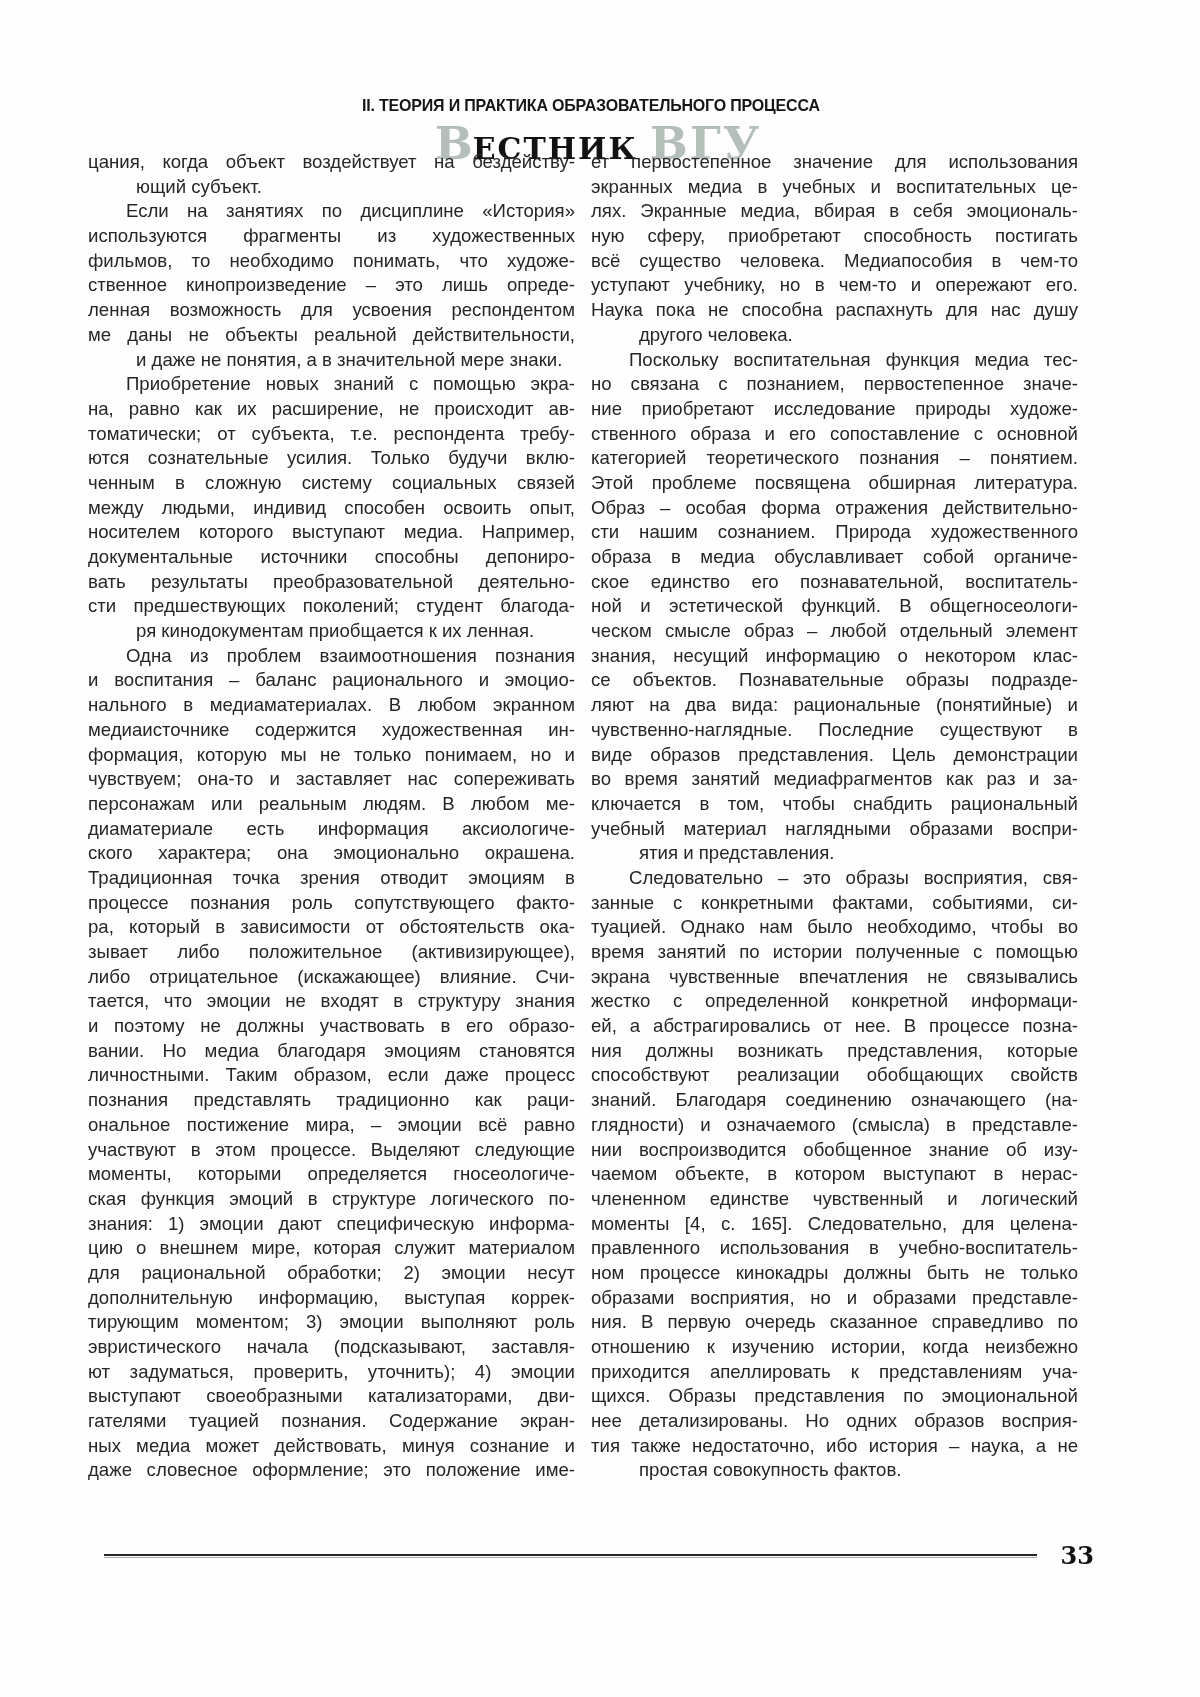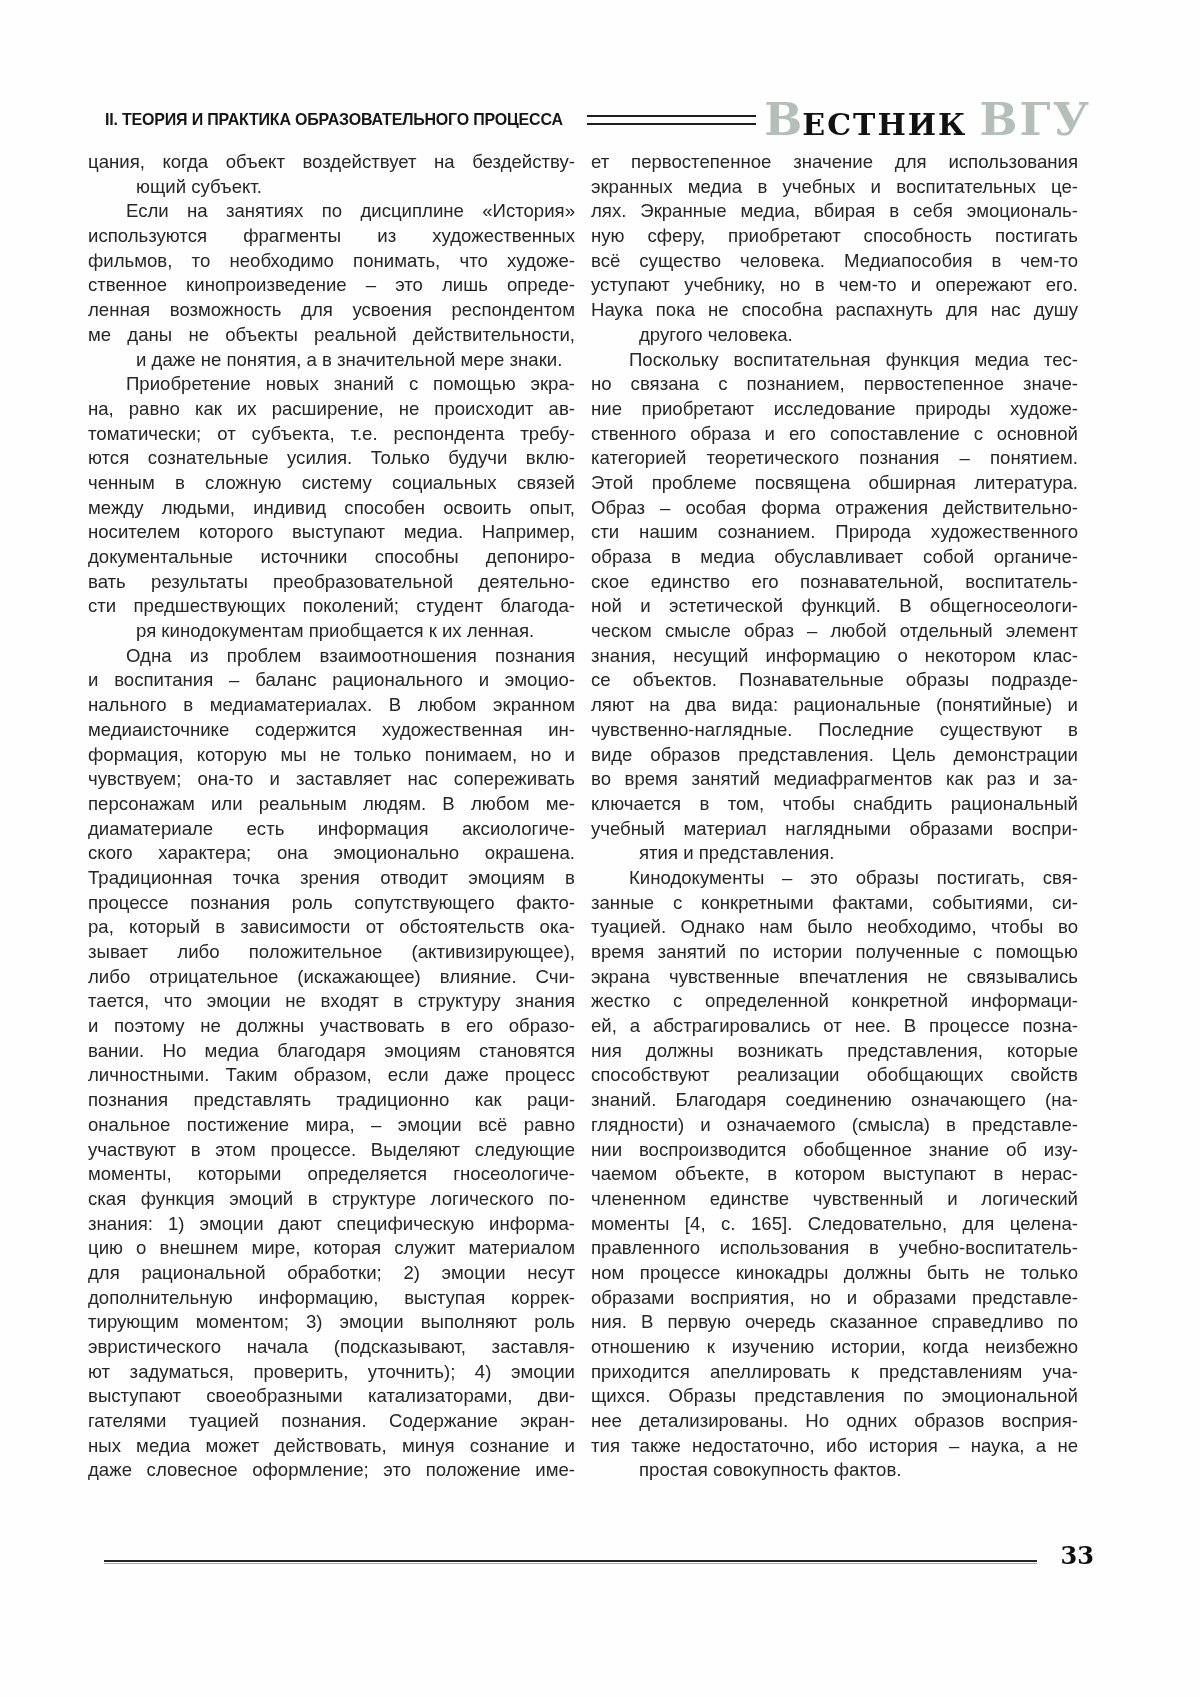--- a/index.html
+++ b/index.html
@@ -7,21 +7,21 @@
     position:relative;
     width:1200px;height:1697px;
     background:#fefefe;
     font-family:"Liberation Sans",sans-serif;
     color:#262626;
     overflow:hidden;
   }
   
   .header{
     position:absolute;left:105px;top:96px;width:986px;height:46px;
-    display:flex;align-items:center;
+    display:flex;align-items:center;flex-direction:column;
   }
   .header-title{
     font-weight:bold;font-size:16.5px;letter-spacing:-0.2px;
     white-space:nowrap;color:#161616;
     transform:scaleX(0.97);transform-origin:left center;
   }
   .header-rule{
     flex:1;height:6px;
     border-top:2.5px solid #1c1c1c;border-bottom:2.5px solid #1c1c1c;
     margin:2px 8px 0 10px;
@@ -42,21 +42,21 @@
   .ln{
     text-align:justify;
     text-align-last:justify;
     white-space:nowrap;
   }
   .ln-first{text-indent:38px;}
   .ln-end{text-align-last:left;white-space:normal;margin-left:48px;}
   
   .footer{
     position:absolute;left:104px;top:1544px;width:990px;
-    display:flex;align-items:center;
+    display:flex;align-items:flex-start;
   }
   .footer-rule{flex:1;position:relative;height:0;border-top:2.5px solid #252525;margin-top:10px;}
   .footer-rule::after{
     content:"";position:absolute;left:0;right:0;top:1px;height:0;
     border-top:1.5px solid #a8a8a8;
   }
   .page-num{
     font-family:"DejaVu Serif","Liberation Serif",serif;
     font-weight:bold;font-size:24px;color:#101010;
     margin-left:24px;line-height:1;
@@ -155,21 +155,21 @@
         <div class="ln">ческом смысле образ – любой отдельный элемент</div>
         <div class="ln">знания, несущий информацию о некотором клас-</div>
         <div class="ln">се объектов. Познавательные образы подразде-</div>
         <div class="ln">ляют на два вида: рациональные (понятийные) и</div>
         <div class="ln">чувственно-наглядные. Последние существуют в</div>
         <div class="ln">виде образов представления. Цель демонстрации</div>
         <div class="ln">во время занятий медиафрагментов как раз и за-</div>
         <div class="ln">ключается в том, чтобы снабдить рациональный</div>
         <div class="ln">учебный материал наглядными образами воспри-</div>
         <div class="ln ln-end">ятия и представления.</div>
-        <div class="ln ln-first">Кинодокументы – это образы постигать, свя-</div>
+        <div class="ln ln-first">Следовательно – это образы восприятия, свя-</div>
         <div class="ln">занные с конкретными фактами, событиями, си-</div>
         <div class="ln">туацией. Однако нам было необходимо, чтобы во</div>
         <div class="ln">время занятий по истории полученные с помощью</div>
         <div class="ln">экрана чувственные впечатления не связывались</div>
         <div class="ln">жестко с определенной конкретной информаци-</div>
         <div class="ln">ей, а абстрагировались от нее. В процессе позна-</div>
         <div class="ln">ния должны возникать представления, которые</div>
         <div class="ln">способствуют реализации обобщающих свойств</div>
         <div class="ln">знаний. Благодаря соединению означающего (на-</div>
         <div class="ln">глядности) и означаемого (смысла) в представле-</div>

